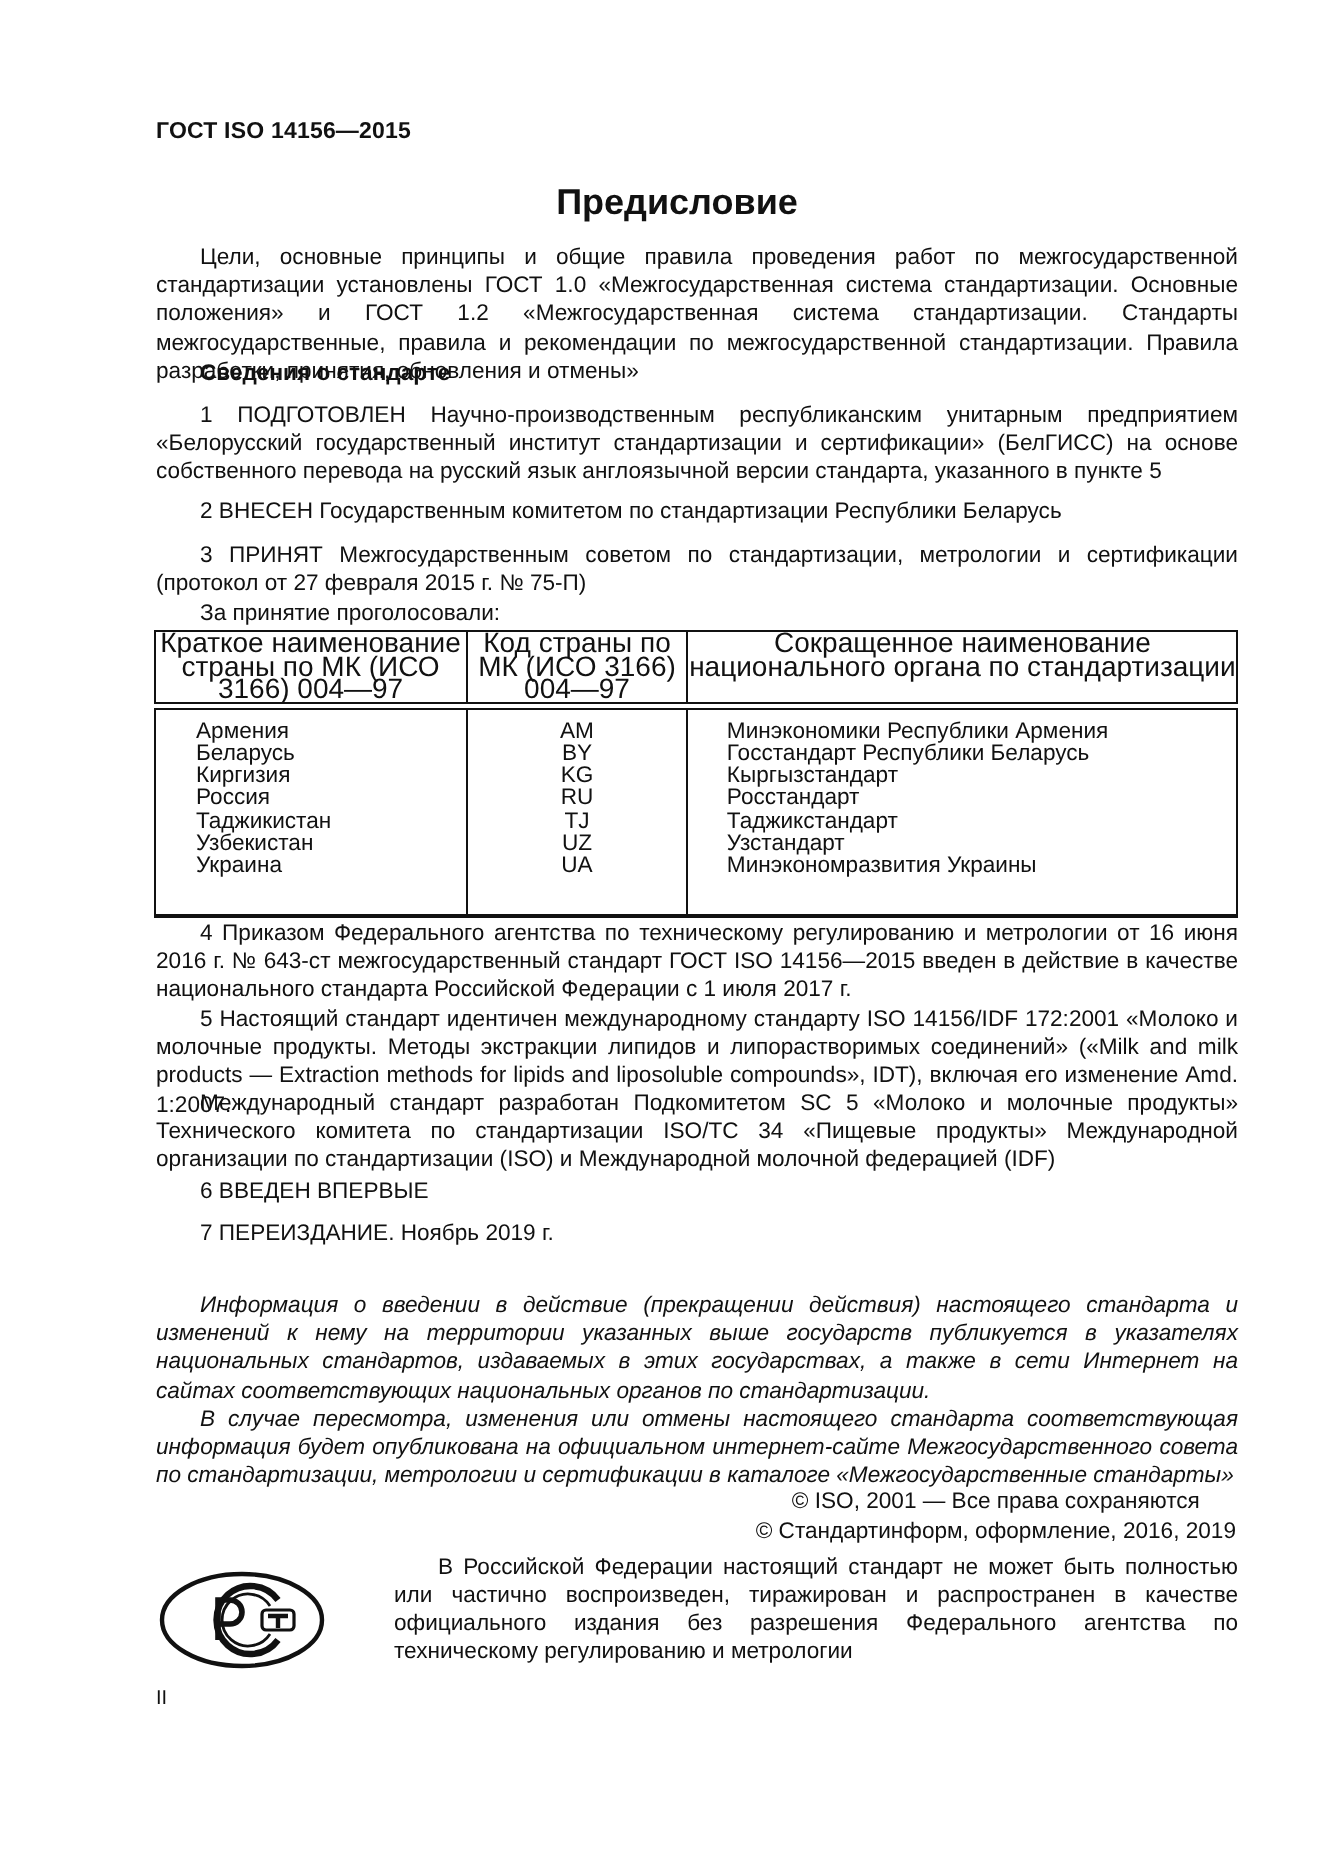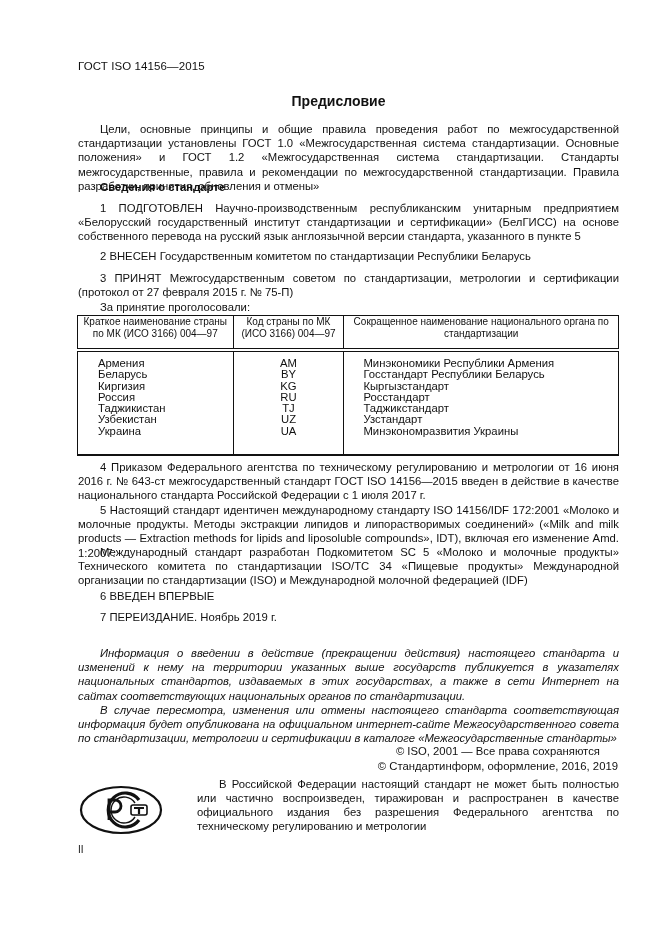--- a/index.html
+++ b/index.html
@@ -1,35 +1,35 @@
 <!DOCTYPE html>
 <html><head>
   <meta charset="utf-8">
   <style>
     html, body { margin: 0; padding: 0; background: #ffffff; }
     body {
       width: 661px; height: 935px; position: relative; overflow: hidden;
       font-family: "Liberation Sans", sans-serif; color: #111;
       font-size: 11.3px; line-height: 14.2px;
     }
-    .header-code { position: absolute; left: 78px; top: 59px; font-weight: normal; font-size: 11.5px; letter-spacing: 0.1px; }
-    .title { position: absolute; left: 0; width: 661px; top: 94px; text-align: center; font-weight: bold; font-size: 14px; padding-left: 16px; box-sizing: border-box; }
+    .header-code { position: absolute; left: 78px; top: 59px; font-weight: bold; font-size: 11.5px; letter-spacing: 0.1px; }
+    .title { position: absolute; left: 0; width: 661px; top: 94px; text-align: center; font-weight: bold; font-size: 18px; padding-left: 16px; box-sizing: border-box; }
     .block { position: absolute; left: 78px; width: 541px; text-align: justify; }
     .indent { text-indent: 22px; }
     .bold { font-weight: bold; }
     .italic { font-style: italic; }
     p { margin: 0; }
 
     table.voters {
       position: absolute; left: 77px; top: 315px; width: 542px;
       border-collapse: collapse; font-size: 11.3px;
     }
     table.voters td, table.voters th { padding: 0; vertical-align: top; }
     .th-row th {
-      font-weight: normal; font-size: 10px; line-height: 11.5px;
+      font-weight: normal; font-size: 14px; line-height: 11.5px;
       text-align: center; border: 1.5px solid #111; height: 32px; vertical-align: middle;
       padding-top: 1px;
     }
     .th-row th { border-bottom: 4px double #111; }
     .c1 { width: 152px; }
     .c2 { width: 108px; }
     .c3 { width: 269px; }
     table.voters tbody td { border-left: 1.5px solid #111; border-right: 1.5px solid #111; line-height: 11.3px; }
     table.voters tbody tr:first-child td { padding-top: 6px; }
     table.voters tbody tr:last-child td { border-bottom: 2px solid #111; padding-bottom: 17px; }

